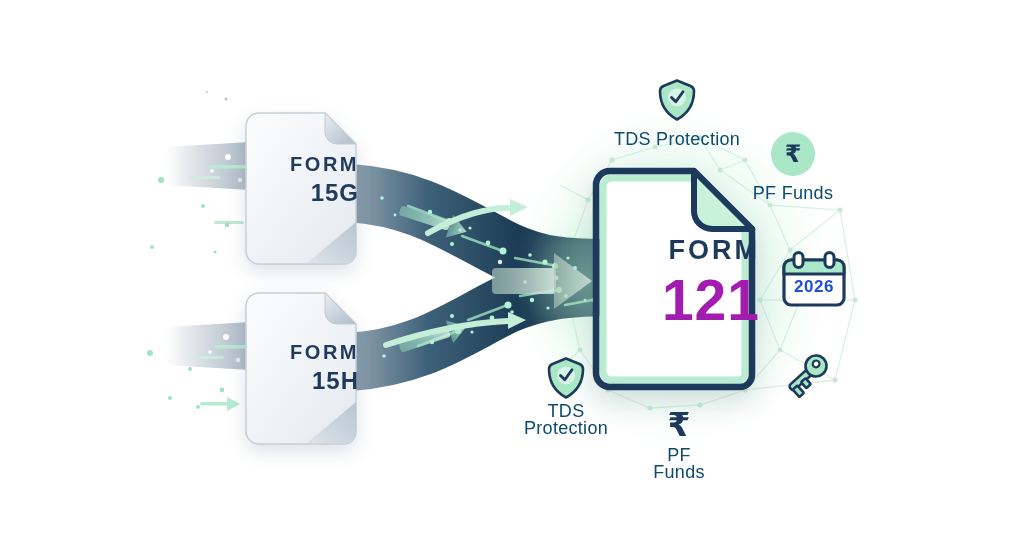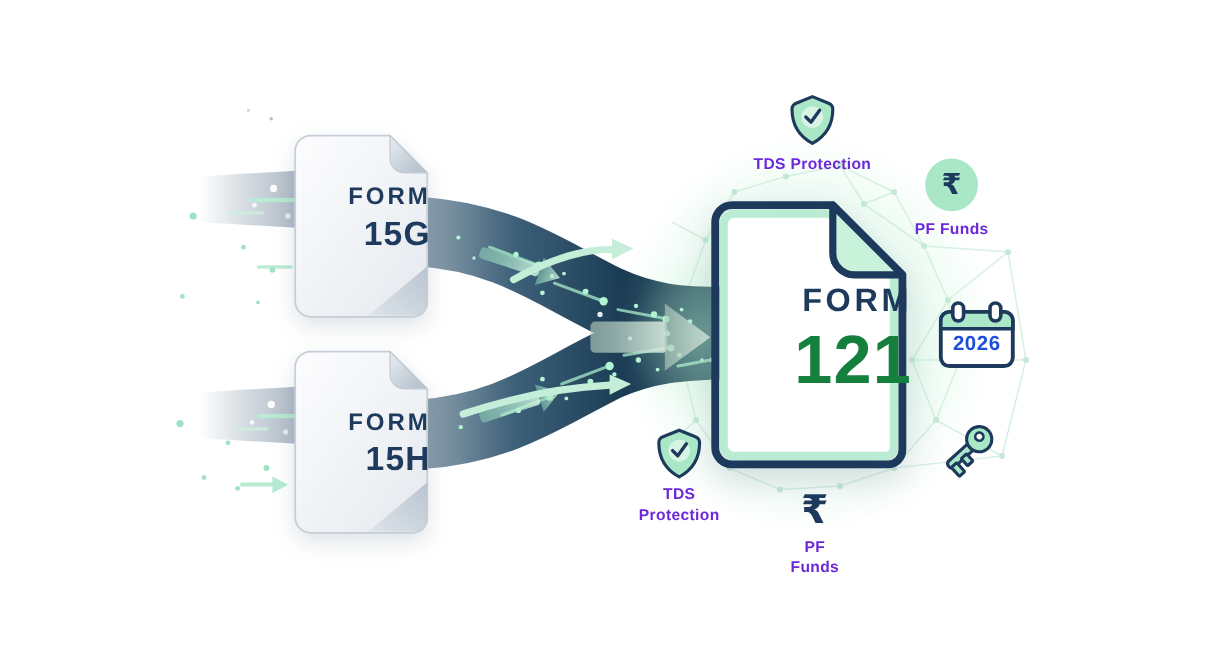--- a/index.html
+++ b/index.html
@@ -5,28 +5,28 @@
   html,body{margin:0;padding:0;background:#ffffff;}
   #canvas{
     position:relative;width:1024px;height:559px;overflow:hidden;background:#ffffff;
     font-family:"Liberation Sans","DejaVu Sans",sans-serif;color:#1d3a5c;
   }
   .abs{position:absolute;}
   svg{display:block;}
   
   .doc-label{position:absolute;left:0;width:100%;text-align:right;line-height:1;}
   .doc-word{display:block;font-weight:700;letter-spacing:2.5px;font-size:20px;color:#1e3a5c;}
-  .doc-code{display:block;font-weight:700;letter-spacing:1px;font-size:28px;color:#1e3a5c;margin-top:7px;}
+  .doc-code{display:block;font-weight:700;letter-spacing:1px;font-size:24px;color:#1e3a5c;margin-top:7px;}
   .doc121-word{display:block;font-weight:700;letter-spacing:3px;font-size:27px;color:#1d3a5c;}
-  .doc121-code{display:block;font-weight:700;letter-spacing:1px;font-size:57px;color:#15803d;margin-top:8px;}
+  .doc121-code{display:block;font-weight:700;letter-spacing:1px;font-size:57px;color:#a21caf;margin-top:8px;}
   .doc-shadow{filter:drop-shadow(0 7px 9px rgba(30,58,92,0.14));}
   .doc121-shadow{filter:drop-shadow(0 10px 14px rgba(30,58,92,0.16));}
   
   .feature{display:flex;flex-direction:column;align-items:center;}
-  .feature-label{font-size:13px;font-weight:700;color:#6d28d9;letter-spacing:0.3px;margin-top:7px;white-space:nowrap;}
+  .feature-label{font-size:18px;font-weight:400;color:#0c4a6e;letter-spacing:0.3px;margin-top:7px;white-space:nowrap;}
   .two-line{white-space:pre-line;text-align:center;line-height:17px;}
   .rupee-circle{width:44px;height:44px;border-radius:50%;background:#a9e7c6;display:flex;align-items:center;justify-content:center;}
   .rupee-glyph{font-family:"DejaVu Sans","Liberation Sans",sans-serif;font-weight:700;font-size:24px;color:#1d3a5c;line-height:1;}
   .rupee-glyph-big{font-family:"DejaVu Sans","Liberation Sans",sans-serif;font-weight:700;font-size:33px;color:#1d3a5c;line-height:1;}
   .calendar-year{position:absolute;top:27px;left:0;width:100%;text-align:center;
     font-size:17px;font-weight:700;letter-spacing:0.5px;color:#1d4ed8;}
 </style>
 </head>
 <body>
 

